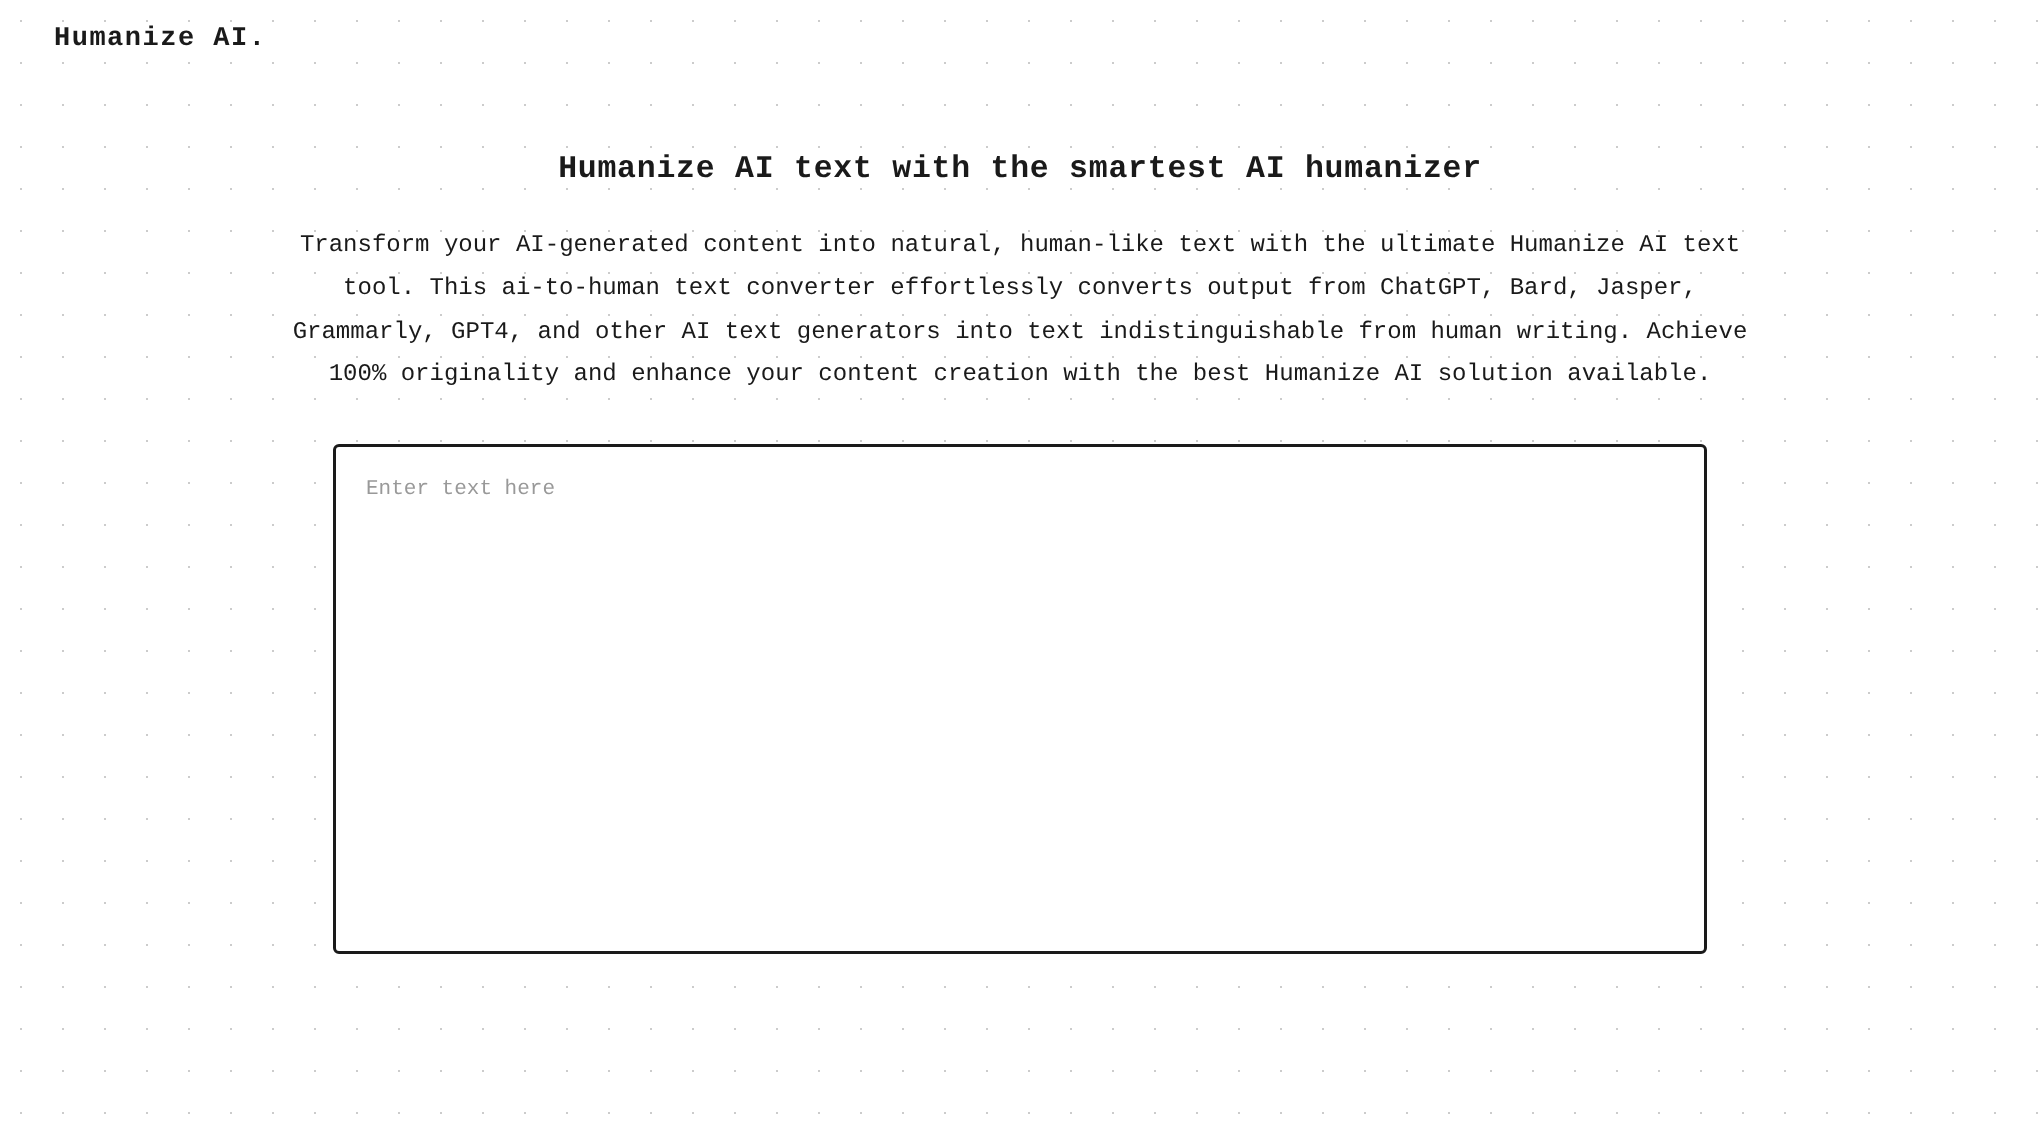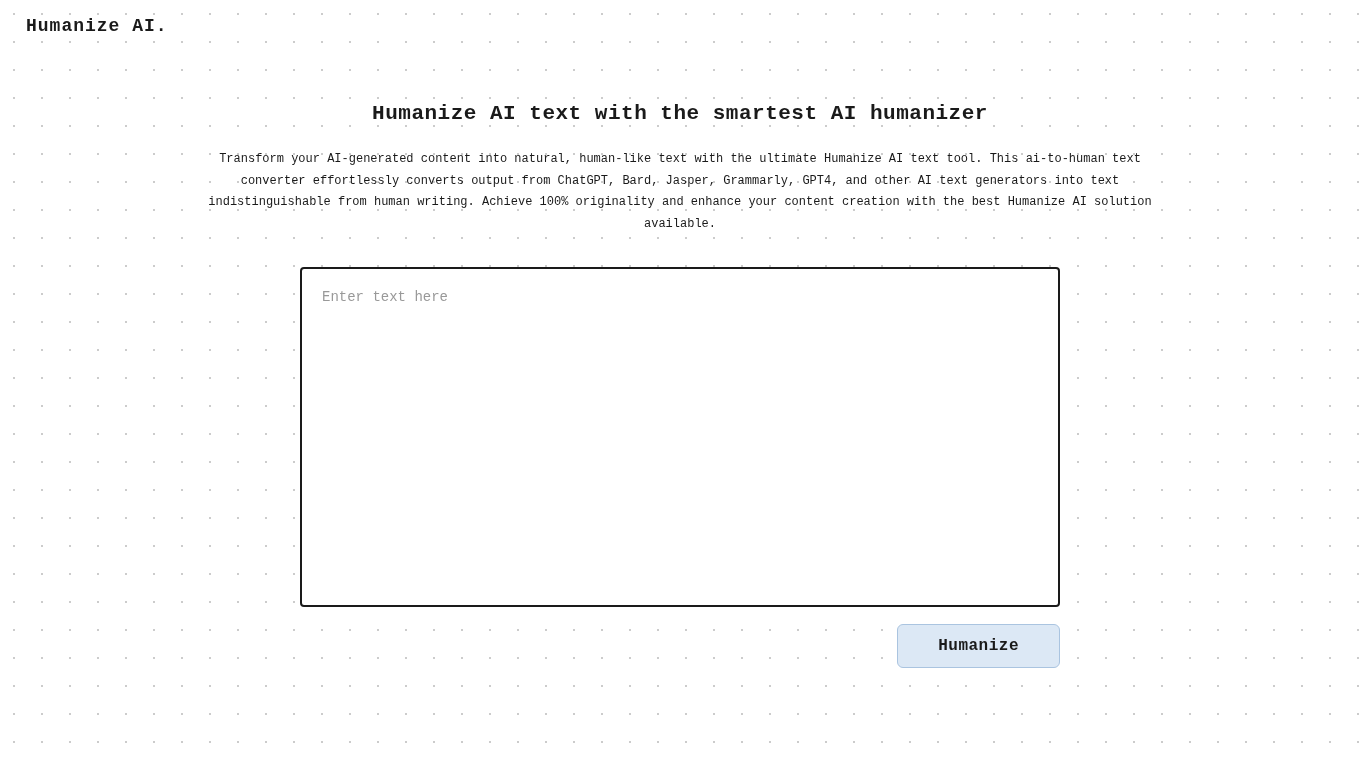--- a/index.html
+++ b/index.html
@@ -26,21 +26,21 @@
       height: 100%;
       background-image: radial-gradient(circle, #cccccc 1px, transparent 1px);
       background-size: 28px 28px;
       z-index: 0;
     }
 
     
     .navbar {
       position: relative;
       z-index: 10;
-      padding: 16px 26px;
+      padding: 16px 36px;
       display: flex;
     }
 
     .navbar-brand {
       font-family: 'Courier New', Courier, monospace;
       font-size: 18px;
       font-weight: bold;
       color: #1a1a1a;
       letter-spacing: 1px;
     }
@@ -70,31 +70,31 @@
       font-size: 21px;
       font-weight: bold;
       color: #1a1a1a;
       text-align: center;
       margin-bottom: 24px;
       letter-spacing: 0.5px;
     }
 
     .page-description {
       font-family: 'Courier New', Courier, monospace;
-      font-size: 12px;
+      font-size: 16px;
       color: #1a1a1a;
       text-align: center;
       max-width: 1060px;
       line-height: 1.8;
       margin-bottom: 32px;
       padding: 0 40px;
     }
 
     .text-area-container {
-      width: 760px;
+      width: 916px;
       position: relative;
     }
 
     .text-input-area {
       width: 100%;
       height: 340px;
       border: 2px solid #1a1a1a;
       border-radius: 4px;
       padding: 20px;
       font-family: 'Courier New', Courier, monospace;
@@ -146,17 +146,14 @@
 
 
   <p class="page-subtitle">Humanize AI text with the smartest AI humanizer</p>
 
   <p class="page-description">Transform your AI-generated content into natural, human-like text with the ultimate Humanize AI text tool. This ai-to-human text converter effortlessly converts output from ChatGPT, Bard, Jasper, Grammarly, GPT4, and other AI text generators into text indistinguishable from human writing. Achieve 100% originality and enhance your content creation with the best Humanize AI solution available.</p>
 
   <div class="text-area-container">
     <textarea class="text-input-area" placeholder="Enter text here" style=""></textarea>
   </div>
 
-  <div class="humanize-btn-container">
-    <button class="humanize-button">Humanize</button>
-  </div>
 
 </main>
 
 </body></html>

